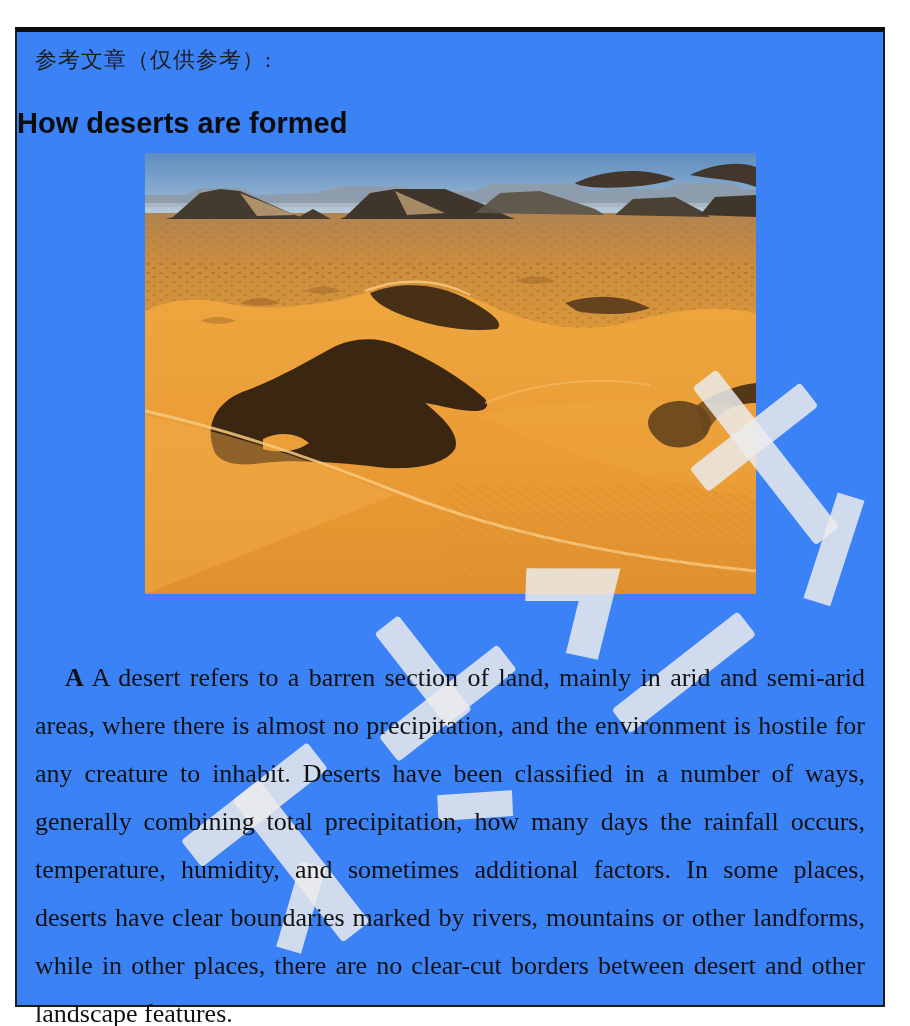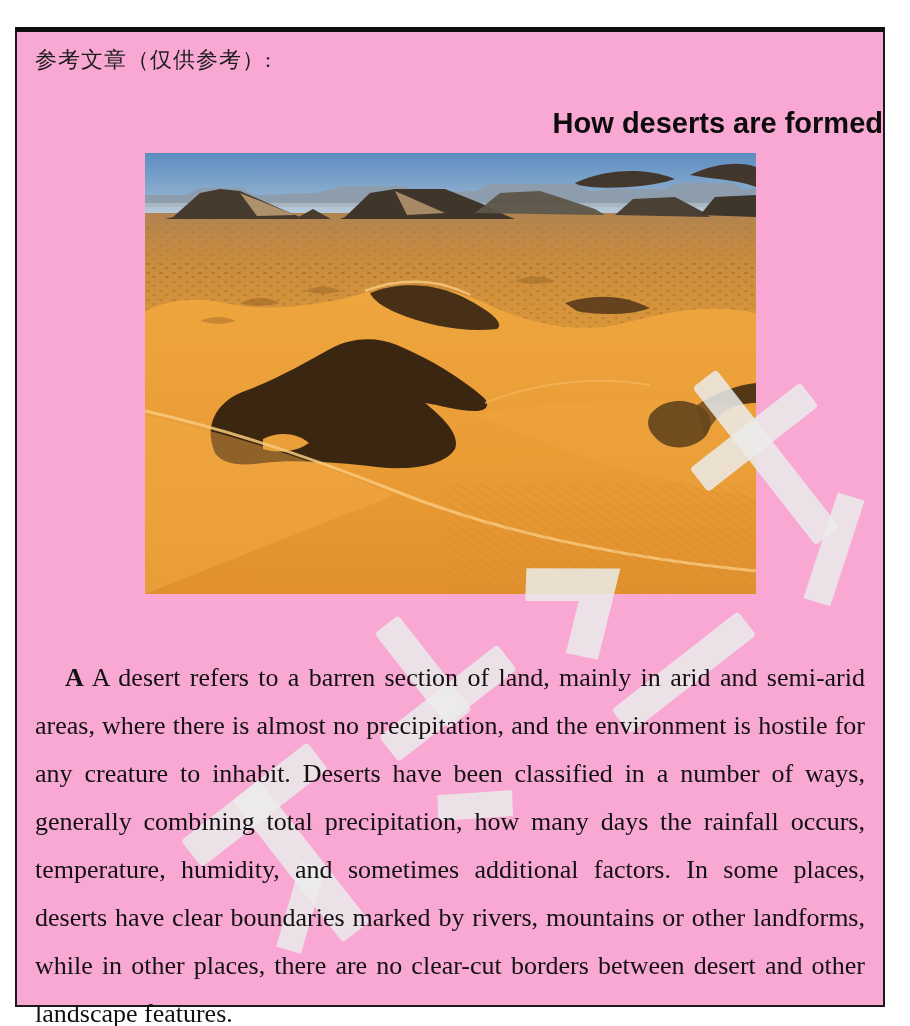--- a/index.html
+++ b/index.html
@@ -10,34 +10,34 @@
     font-family: "Liberation Serif", serif;
     overflow: hidden;
   }
   .frame {
     position: absolute;
     left: 15px; top: 27px;
     width: 870px; height: 980px;
     box-sizing: border-box;
     border: 2px solid #1b1b1b;
     border-top: 5px solid #0d0d0d;
-    background: #f9a8d4;
+    background: #3b82f6;
   }
   .header-note {
     position: relative; z-index: 4;
     margin: 13px 0 0 18px;
     font-size: 22px;
     letter-spacing: 1px;
     color: #1c1c1c;
     line-height: 30px;
   }
   .article-title {
     position: relative; z-index: 4;
     margin-top: 31px;
-    text-align: right;
+    text-align: left;
     font-family: "Liberation Sans", sans-serif;
     font-weight: bold;
     font-size: 29px;
     line-height: 34px;
     color: #0c0c0c;
   }
   .photo-wrap {
     width: 611px;
     margin: 13px auto 0 auto;
     position: relative;

